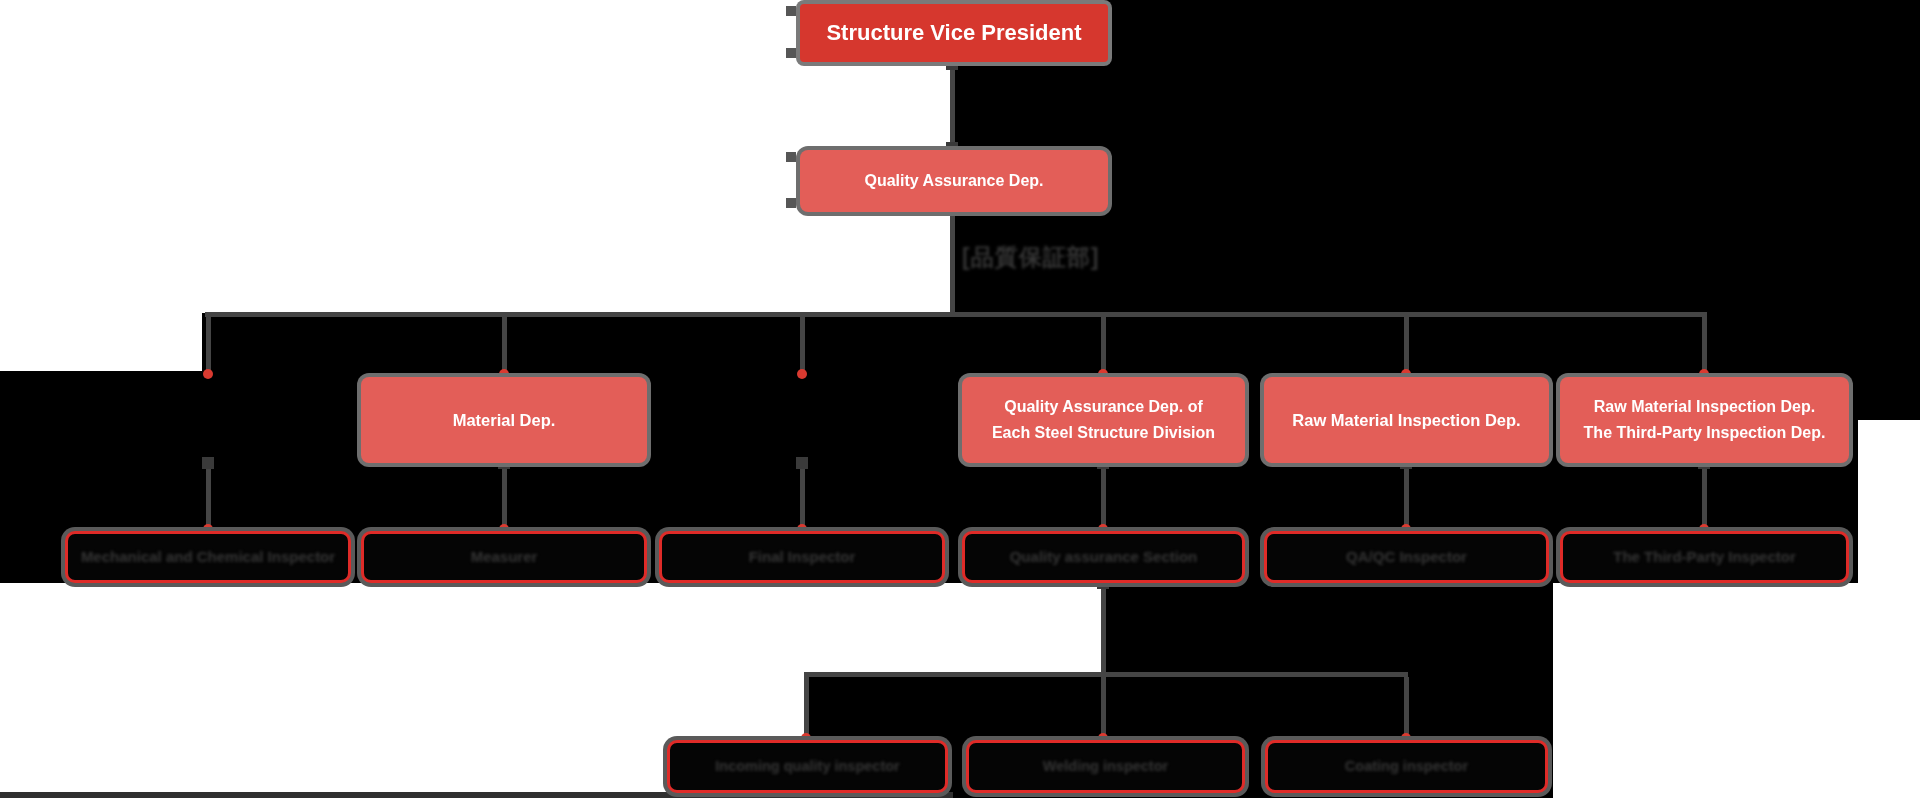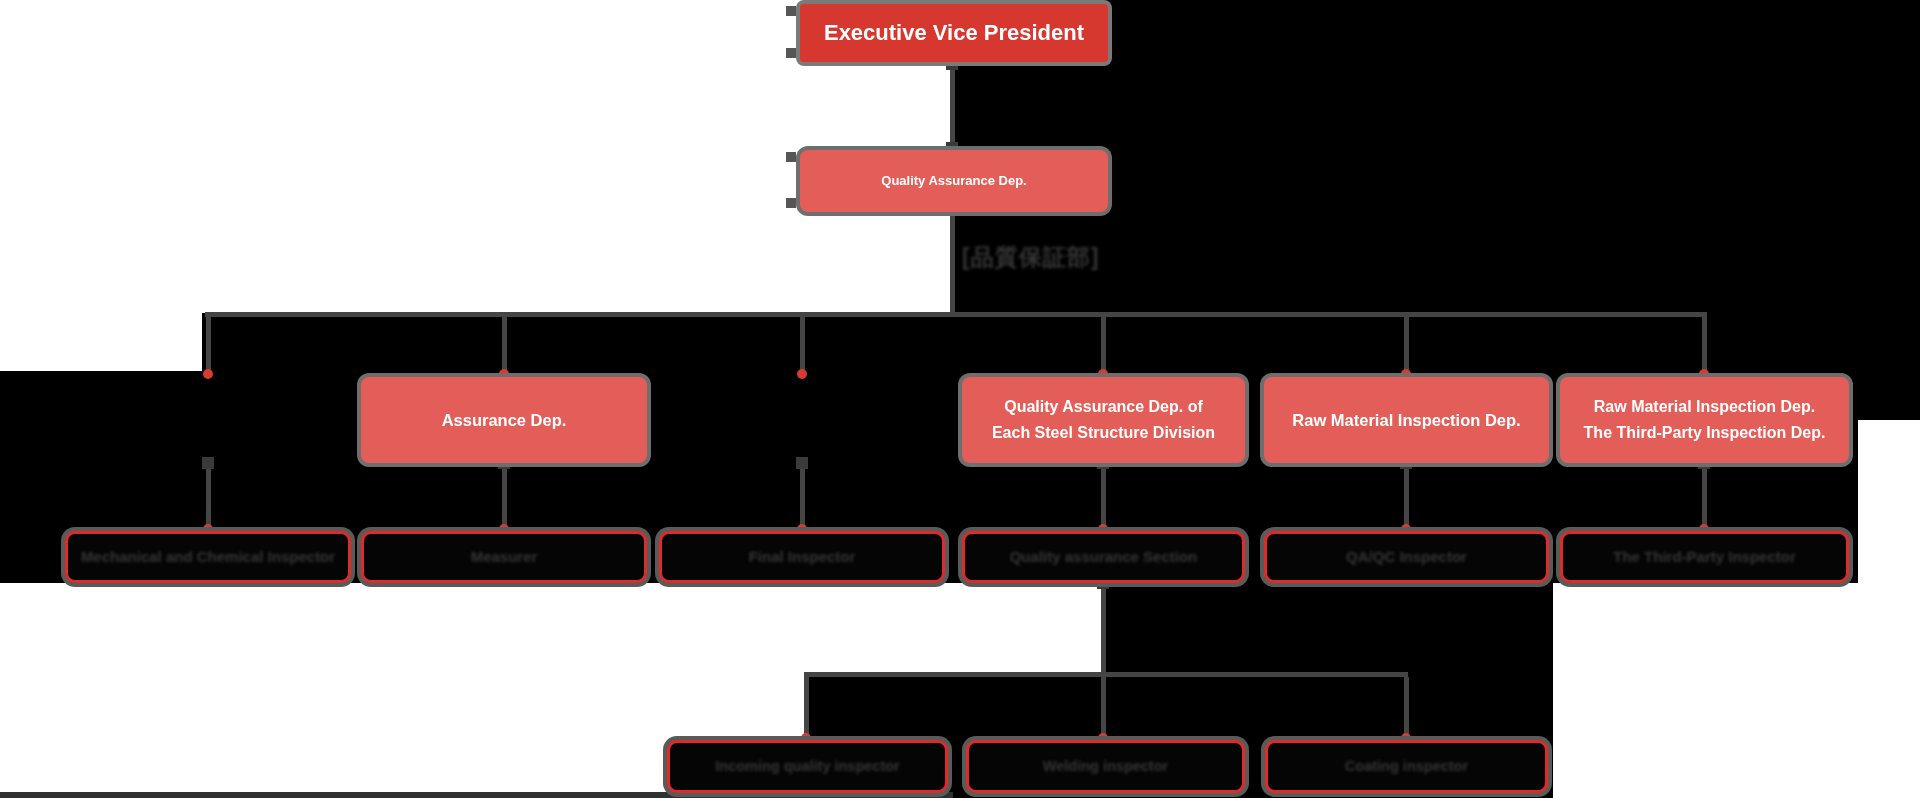--- a/index.html
+++ b/index.html
@@ -12,21 +12,21 @@
   .nub{position:absolute;width:12px;height:12px;background:#3a3a3a;}
   .nub.sm{width:10px;height:10px;background:#565656;}
   .dot{position:absolute;width:10px;height:10px;border-radius:50%;background:#d93a30;}
   .node{
     position:absolute;display:flex;align-items:center;justify-content:center;
     text-align:center;color:#ffffff;font-weight:bold;box-sizing:border-box;
   }
   .node .lbl{white-space:pre-line;line-height:1.6;}
   .node.solid{background:#d6372e;border-radius:4px;box-shadow:0 0 0 4px #7a7a7a;font-size:22px;}
   .node.light{background:#e35e58;border-radius:8px;box-shadow:0 0 0 4px #6e6e6e;font-size:16.5px;}
-  .node.light.big{font-size:13px;}
+  .node.light.big{font-size:16px;}
   .node.outline{
     background:#050505;border:3px solid #df2b28;border-radius:10px;
     box-shadow:0 0 0 4px #5a5a5a;
   }
   .ghost{color:#363636;filter:blur(1.6px);font-weight:bold;}
   .node.outline .lbl{font-size:15px;}
   .caption{position:absolute;font-size:23px;letter-spacing:1px;}
 </style>
 </head>
 <body>
@@ -89,30 +89,30 @@
   <div class="dot" style="left:499px;top:524px;"></div>
   <div class="dot" style="left:797px;top:524px;"></div>
   <div class="dot" style="left:1098px;top:524px;"></div>
   <div class="dot" style="left:1401px;top:524px;"></div>
   <div class="dot" style="left:1699px;top:524px;"></div>
   <div class="dot" style="left:801px;top:733px;"></div>
   <div class="dot" style="left:1098px;top:733px;"></div>
   <div class="dot" style="left:1401px;top:733px;"></div>
 
   <div class="node solid" style="left:800px;top:4px;width:308px;height:58px;">
-    <span class="lbl">Executive Vice President</span>
+    <span class="lbl">Structure Vice President</span>
   </div>
 
   <div class="node light big" style="left:800px;top:150px;width:308px;height:62px;">
     <span class="lbl">Quality Assurance Dep.</span>
   </div>
   <div class="caption ghost" style="left:962px;top:242px;">[品質保証部]</div>
 
   <div class="node light" style="left:361px;top:377px;width:286px;height:86px;">
-    <span class="lbl">Assurance Dep.</span>
+    <span class="lbl">Material Dep.</span>
   </div>
   <div class="node light" style="left:962px;top:377px;width:283px;height:86px;font-size:16px;">
     <span class="lbl">Quality Assurance Dep. of
 Each Steel Structure Division</span>
   </div>
   <div class="node light" style="left:1264px;top:377px;width:285px;height:86px;">
     <span class="lbl">Raw Material Inspection Dep.</span>
   </div>
   <div class="node light" style="left:1560px;top:377px;width:289px;height:86px;font-size:16px;">
     <span class="lbl">Raw Material Inspection Dep.

